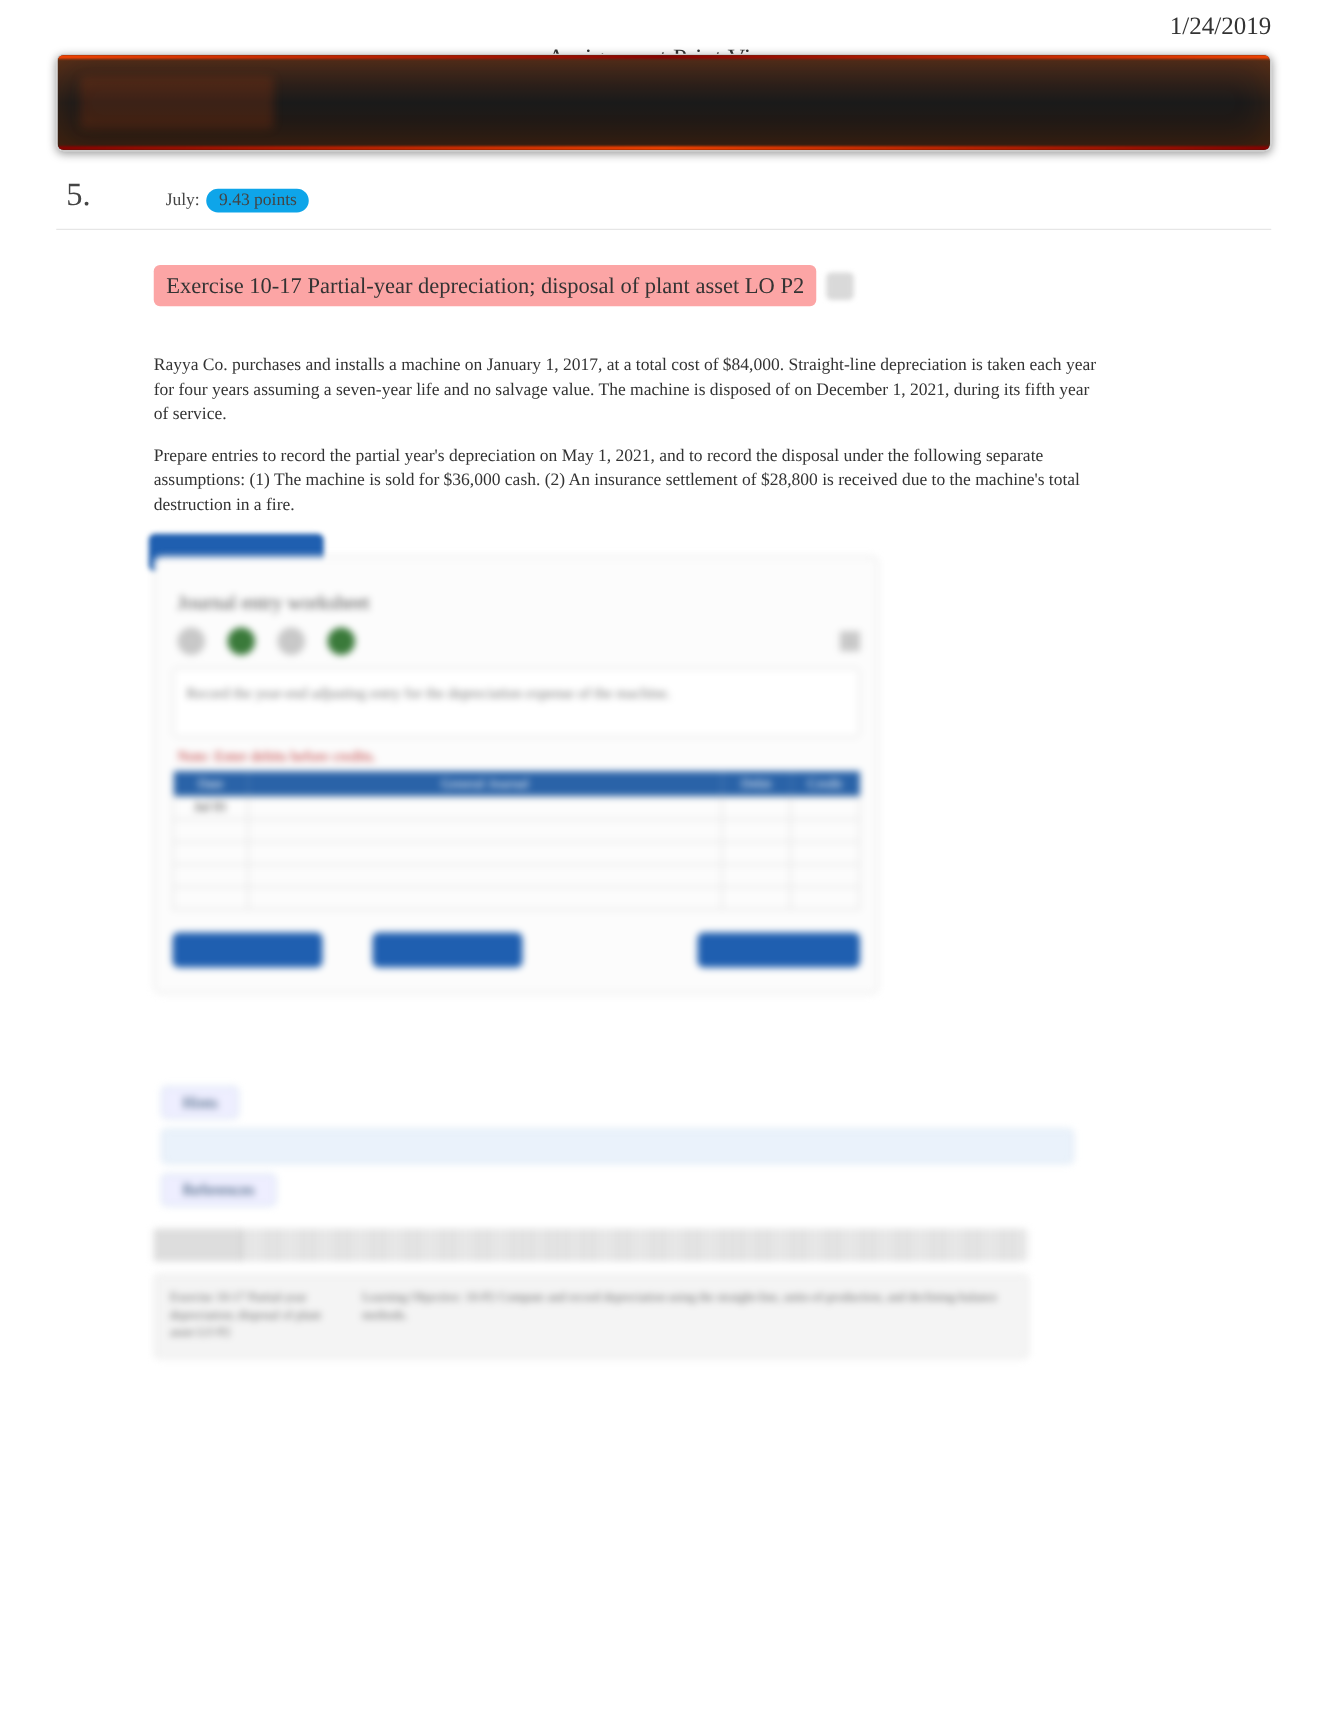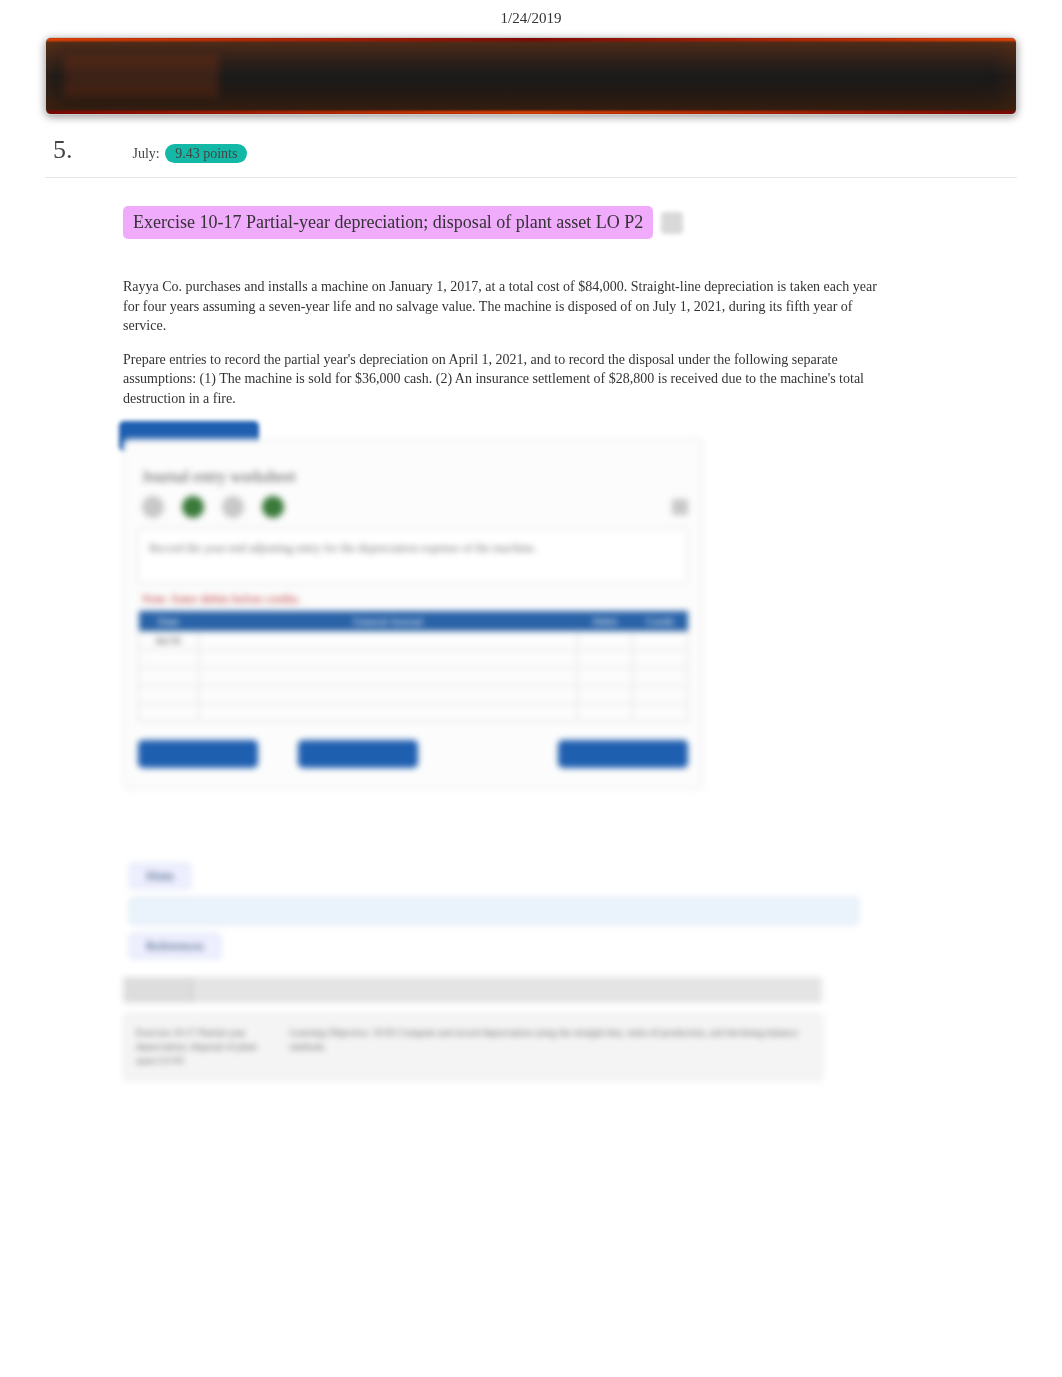--- a/index.html
+++ b/index.html
@@ -5,23 +5,23 @@
     * { margin: 0; padding: 0; box-sizing: border-box; }
     body {
       font-family: "Times New Roman", serif;
       background: #fff;
       width: 1062px;
       margin: 0 auto;
       color: #333;
     }
     .page-header {
       display: flex;
-      justify-content: center;
+      justify-content: flex-end;
       padding: 10px 45px;
-      font-size: 15px;
+      font-size: 20px;
       color: #333;
     }
     .page-header .title {
       position: absolute;
       left: 50%;
       transform: translateX(-50%);
       margin-top: 26px;
     }
     .container {
       padding: 0 45px 40px 45px;
@@ -66,34 +66,34 @@
     }
     .qnum {
       font-size: 26px;
       color: #444;
     }
     .award-wrap {
       font-size: 14px;
       color: #444;
     }
     .award-points {
-      background: #14b8a6;
+      background: #0ea5e9;
       border-radius: 10px;
       padding: 2px 10px;
       margin-left: 2px;
     }
     .content {
       padding: 28px 0 0 78px;
       max-width: 840px;
     }
     .exercise-title-row {
       display: flex; align-items: center; gap: 8px;
     }
     .exercise-title {
-      background: #f0abfc;
+      background: #fca5a5;
       border-radius: 5px;
       padding: 6px 10px;
       font-size: 18px;
       color: #333;
       display: inline-block;
     }
     .help-icon {
       width: 22px; height: 22px;
       background: #d9d9d9;
       border-radius: 4px;
@@ -191,22 +191,22 @@
     </span>
   </div>
 
   <div class="content">
     <div class="exercise-title-row">
       <span class="exercise-title">Exercise 10-17 Partial-year depreciation; disposal of plant asset LO P2</span>
       <span class="help-icon"></span>
     </div>
 
     <div class="body-text">
-      <p>Rayya Co. purchases and installs a machine on January 1, 2017, at a total cost of $84,000. Straight-line depreciation is taken each year for four years assuming a seven-year life and no salvage value. The machine is disposed of on July 1, 2021, during its fifth year of service.</p>
-      <p>Prepare entries to record the partial year's depreciation on April 1, 2021, and to record the disposal under the following separate assumptions: (1) The machine is sold for $36,000 cash. (2) An insurance settlement of $28,800 is received due to the machine's total destruction in a fire.</p>
+      <p>Rayya Co. purchases and installs a machine on January 1, 2017, at a total cost of $84,000. Straight-line depreciation is taken each year for four years assuming a seven-year life and no salvage value. The machine is disposed of on December 1, 2021, during its fifth year of service.</p>
+      <p>Prepare entries to record the partial year's depreciation on May 1, 2021, and to record the disposal under the following separate assumptions: (1) The machine is sold for $36,000 cash. (2) An insurance settlement of $28,800 is received due to the machine's total destruction in a fire.</p>
     </div>
 
     <div style="position:relative; margin-top:30px;">
       <div class="blur-header-btn"></div>
       <div class="blur-card">
         <div class="blur-title">Journal entry worksheet</div>
         <div class="blur-tabrow">
           <div class="blur-dot gray"></div>
           <div class="blur-dot"></div>
           <div class="blur-dot gray"></div>

